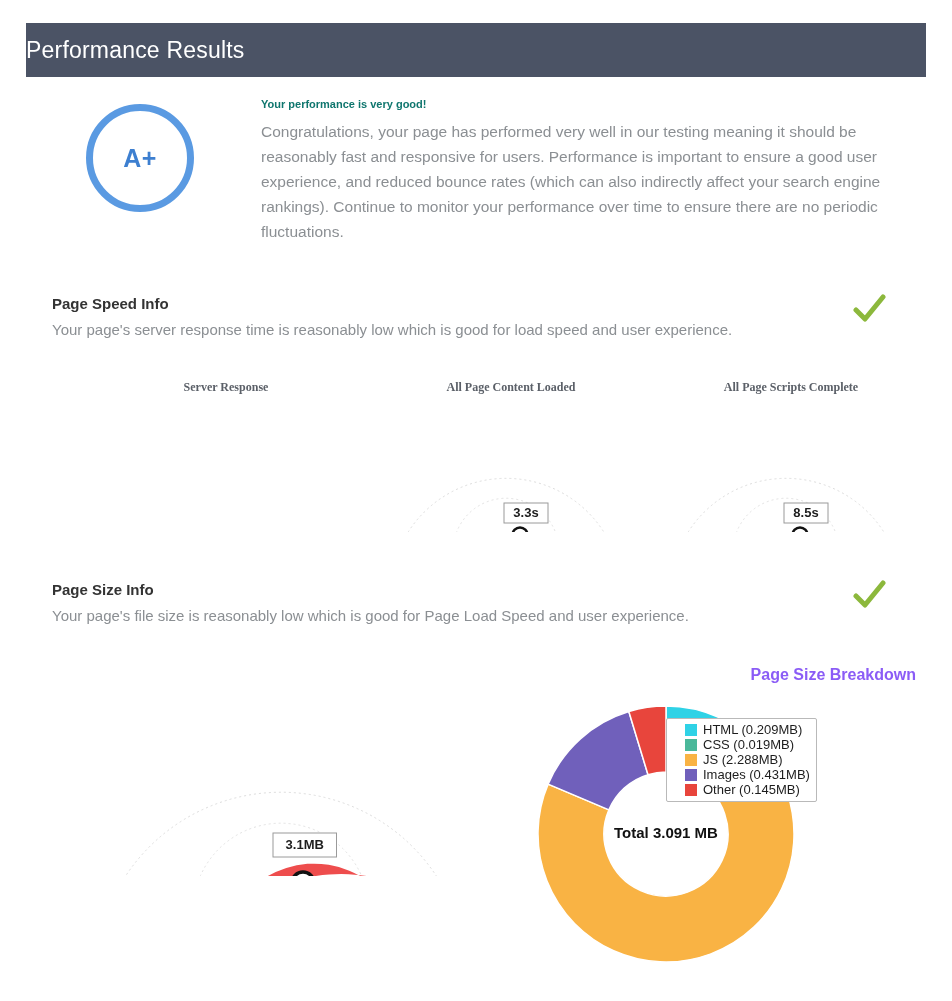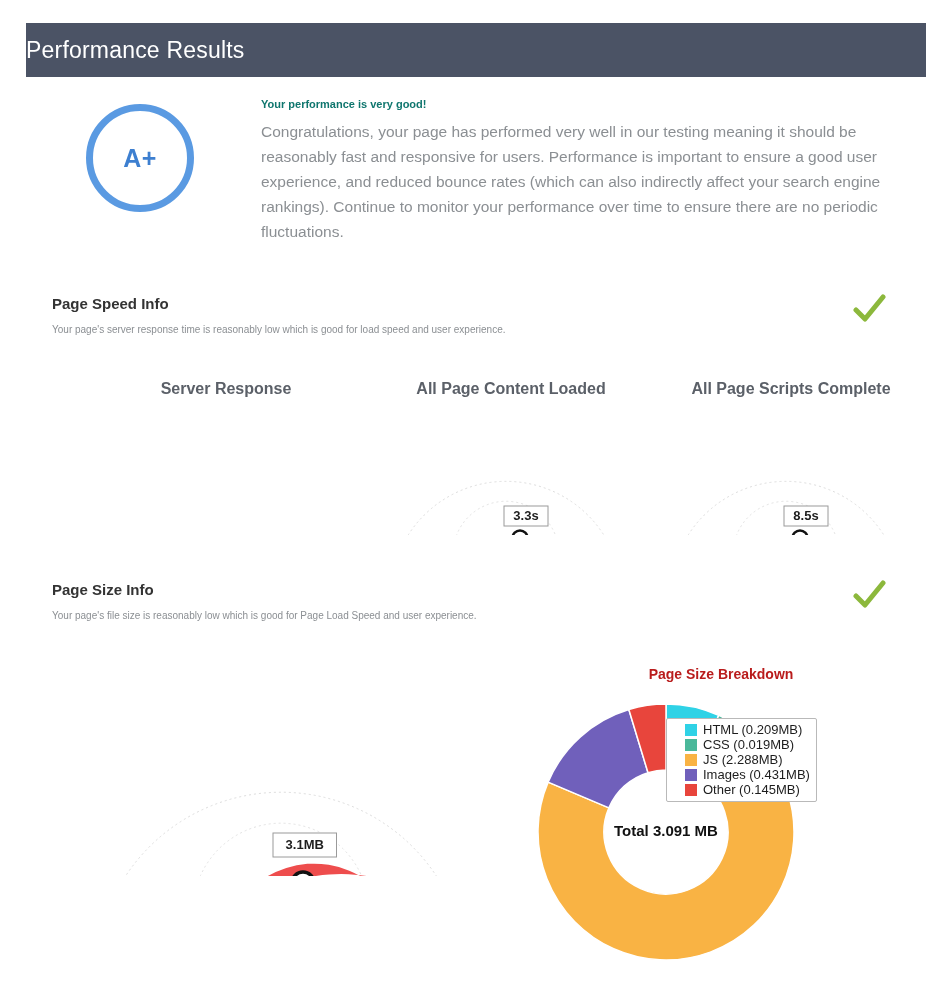--- a/index.html
+++ b/index.html
@@ -38,46 +38,47 @@
   .summary-body{
     font-size:15.5px;line-height:25px;color:#8b8f93;
   }
 
   
   .section{position:absolute;left:26px;width:900px;}
   .sec-title{
     position:absolute;left:26px;font-size:15px;font-weight:700;color:#333333;
   }
   .sec-desc{
-    position:absolute;left:26px;width:770px;font-size:10px;line-height:24px;color:#8b8f93;
+    position:absolute;left:26px;width:770px;font-size:15px;line-height:24px;color:#8b8f93;
   }
   .check{
     position:absolute;right:40px;width:34px;height:34px;
   }
 
   
   .gauge{position:absolute;}
   .gauge-title{
-    text-align:center;font-size:16px;font-weight:700;color:#5b6068;
+    text-align:center;font-size:12px;font-weight:700;color:#5b6068;
     margin-bottom:2px;
+    font-family:Liberation Serif, serif;
   }
   .gauge svg{display:block;}
   .tick-label{
     font-size:12.5px;font-weight:700;fill:#2b2b2b;
     font-family:"Liberation Sans", sans-serif;
   }
   .value-box-text{
     font-size:13px;font-weight:700;fill:#1d1d1d;
     font-family:"Liberation Sans", sans-serif;
   }
 
   
   .donut-wrap{position:absolute;}
   .donut-title{
-    text-align:center;font-size:14px;font-weight:700;color:#b91c1c;
+    text-align:right;font-size:16px;font-weight:700;color:#8b5cf6;
   }
   .donut-center{
     font-size:15px;font-weight:700;fill:#111111;
     font-family:"Liberation Sans", sans-serif;
   }
   .legend{
     position:absolute;background:#ffffff;border:1px solid #b9b9b9;
     padding:3px 6px 4px 5px;border-radius:2px;
   }
   .legend-row{display:flex;align-items:center;height:15px;padding-left:13px;}

